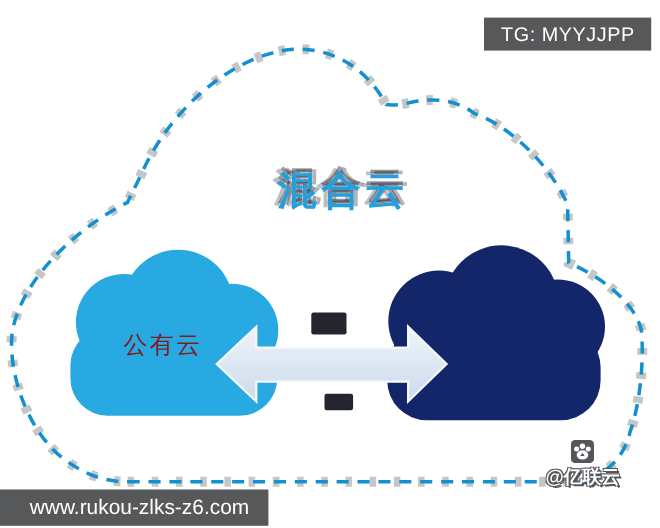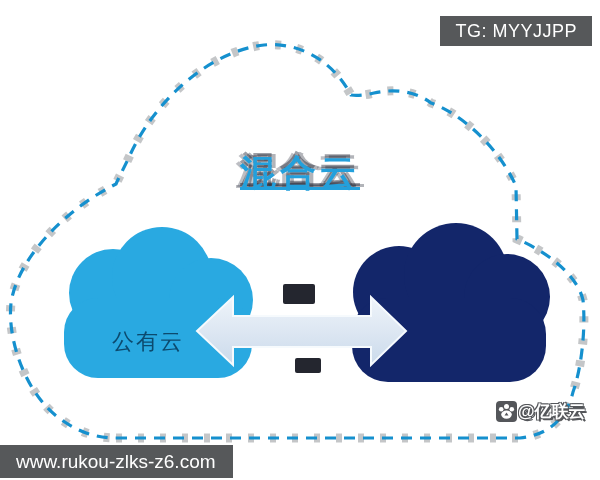--- a/index.html
+++ b/index.html
@@ -11,48 +11,48 @@
 
   .dash-artifact{fill:none;stroke:#73777b;stroke-width:9;stroke-dasharray:6 16;opacity:.42;}
   .big-cloud{fill:none;stroke:var(--outline-dash,#1590CE);stroke-width:3.2;stroke-dasharray:11 8;}
   .pub{fill:var(--public-cloud,#29A9E1);}
   .prv{fill:var(--private-cloud,#13266A);}
   .arrow{stroke:#f6fafd;stroke-width:2;}
   .blob{fill:#13161f;opacity:.93;}
 
   .txt{position:absolute;text-align:center;white-space:nowrap;}
   .title{
-    left:120px;top:149px;width:360px;
+    left:132px;top:149px;width:360px;
     font-size:36px;font-weight:bold;letter-spacing:4px;
     color:var(--title-text,#1E9AD6);
     text-shadow:0 -4px 0 rgba(35,40,55,.45),4px -3px 0 rgba(35,40,55,.35),-4px -2px 0 rgba(35,40,55,.3);
-    text-decoration:underline;
   }
-  .cloud-label{font-size:22px;letter-spacing:2px;color:#0c4a6e;margin-top:28px;}
+  .cloud-label{font-size:22px;letter-spacing:2px;color:#7f1d1d;}
   .pub-label{left:88px;top:299px;width:120px;}
   .prv-label{left:395px;top:295px;width:120px;}
   .arrow-label{
     left:242px;top:320px;width:120px;
     font-size:21px;font-weight:bold;letter-spacing:1px;
     color:var(--arrow-text,#2E79C8);
   }
   .badge{
     position:absolute;right:8px;top:4px;height:30px;line-height:30px;
     padding:0 15px;background:var(--bar-bg,#56585A);
     color:var(--bar-text,#fff);font-size:18px;letter-spacing:.5px;margin-top:12px;
   }
   .urlbar{
     position:absolute;left:0;top:445px;width:217px;height:33px;line-height:33px;
-    padding-left:16px;background:var(--bar-bg,#56585A);
+    padding-left:27px;background:var(--bar-bg,#56585A);
     color:var(--bar-text,#fff);font-size:19px;
   }
   .watermark{
     position:absolute;left:496px;top:400px;display:flex;align-items:center;gap:1px;
     color:#fff;font-size:17px;font-weight:bold;
     text-shadow:1px 1px 0 #54565a,-1px -1px 0 #54565a,1px -1px 0 #54565a,-1px 1px 0 #54565a,2px 2px 0 #54565a;
+    flex-direction:column;
   }
   .paw{flex:0 0 auto;}
 </style>
 </head>
 <body>
 
 <div class="stage">
 
   <svg class="art" viewBox="0 0 600 480">
     <defs>

